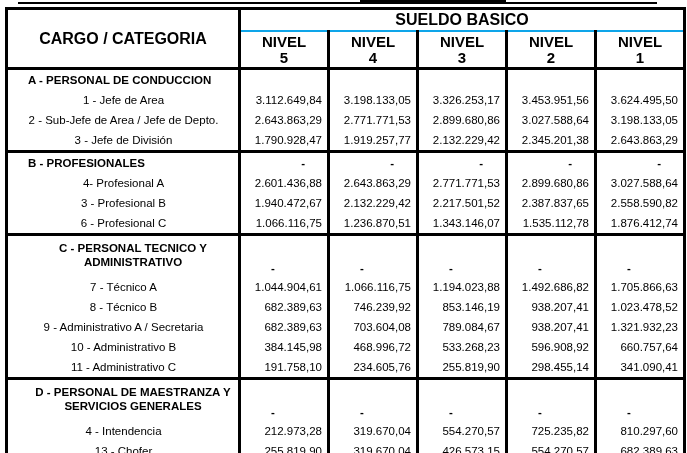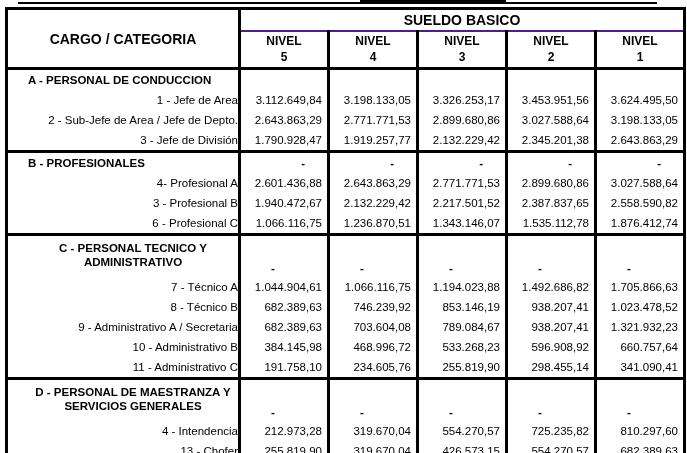--- a/index.html
+++ b/index.html
@@ -16,33 +16,33 @@
     border-collapse:collapse;table-layout:fixed;
     font-size:11.5px;
   }
   table.salary{border:3px solid #000;}
   .salary th,.salary td{
     border-left:3px solid #000;border-right:3px solid #000;
     border-top:0;border-bottom:0;
     padding:0;overflow:hidden;white-space:nowrap;
   }
   .salary th{font-weight:bold;text-align:center;vertical-align:middle;}
-  tr.sueldo-row th{height:20px;border-bottom:2px solid #4c1d95;font-size:14px;}
-  tr.nivel-row th{height:35px;border-bottom:3px solid #000;line-height:15px;font-size:12px;}
+  tr.sueldo-row th{height:20px;border-bottom:2px solid #0ea5e9;font-size:16px;}
+  tr.nivel-row th{height:35px;border-bottom:3px solid #000;line-height:15px;font-size:15px;}
   th.cargo-cell{vertical-align:middle;font-size:11.5px;}
 
   tr.sec-row td{border-top:3px solid #000;font-weight:bold;}
   tr.sec-row td.label-cell{text-align:left;padding-left:20px;}
   tr.sec-row.h1 td{height:20px;}
   tr.sec-row.h2 td{height:38px;text-align:center;}
   tr.sec-row.h2 td.ph-cell{vertical-align:bottom;padding-bottom:3px;}
   td.ph-cell{text-align:right;padding-right:22px;font-weight:normal;}
 
   tr.data-row td{height:20px;font-weight:normal;}
-  td.label-cell{text-align:right;padding-left:1px;vertical-align:middle;}
+  td.label-cell{text-align:center;padding-left:1px;vertical-align:middle;}
   td.num-cell{text-align:right;padding-right:5px;vertical-align:middle;}
   .t2{display:block;line-height:17px;}
 </style>
 </head>
 <body>
 
 <div class="artifact-line"></div>
 <div class="artifact-blob"></div>
 
 <table class="salary">

